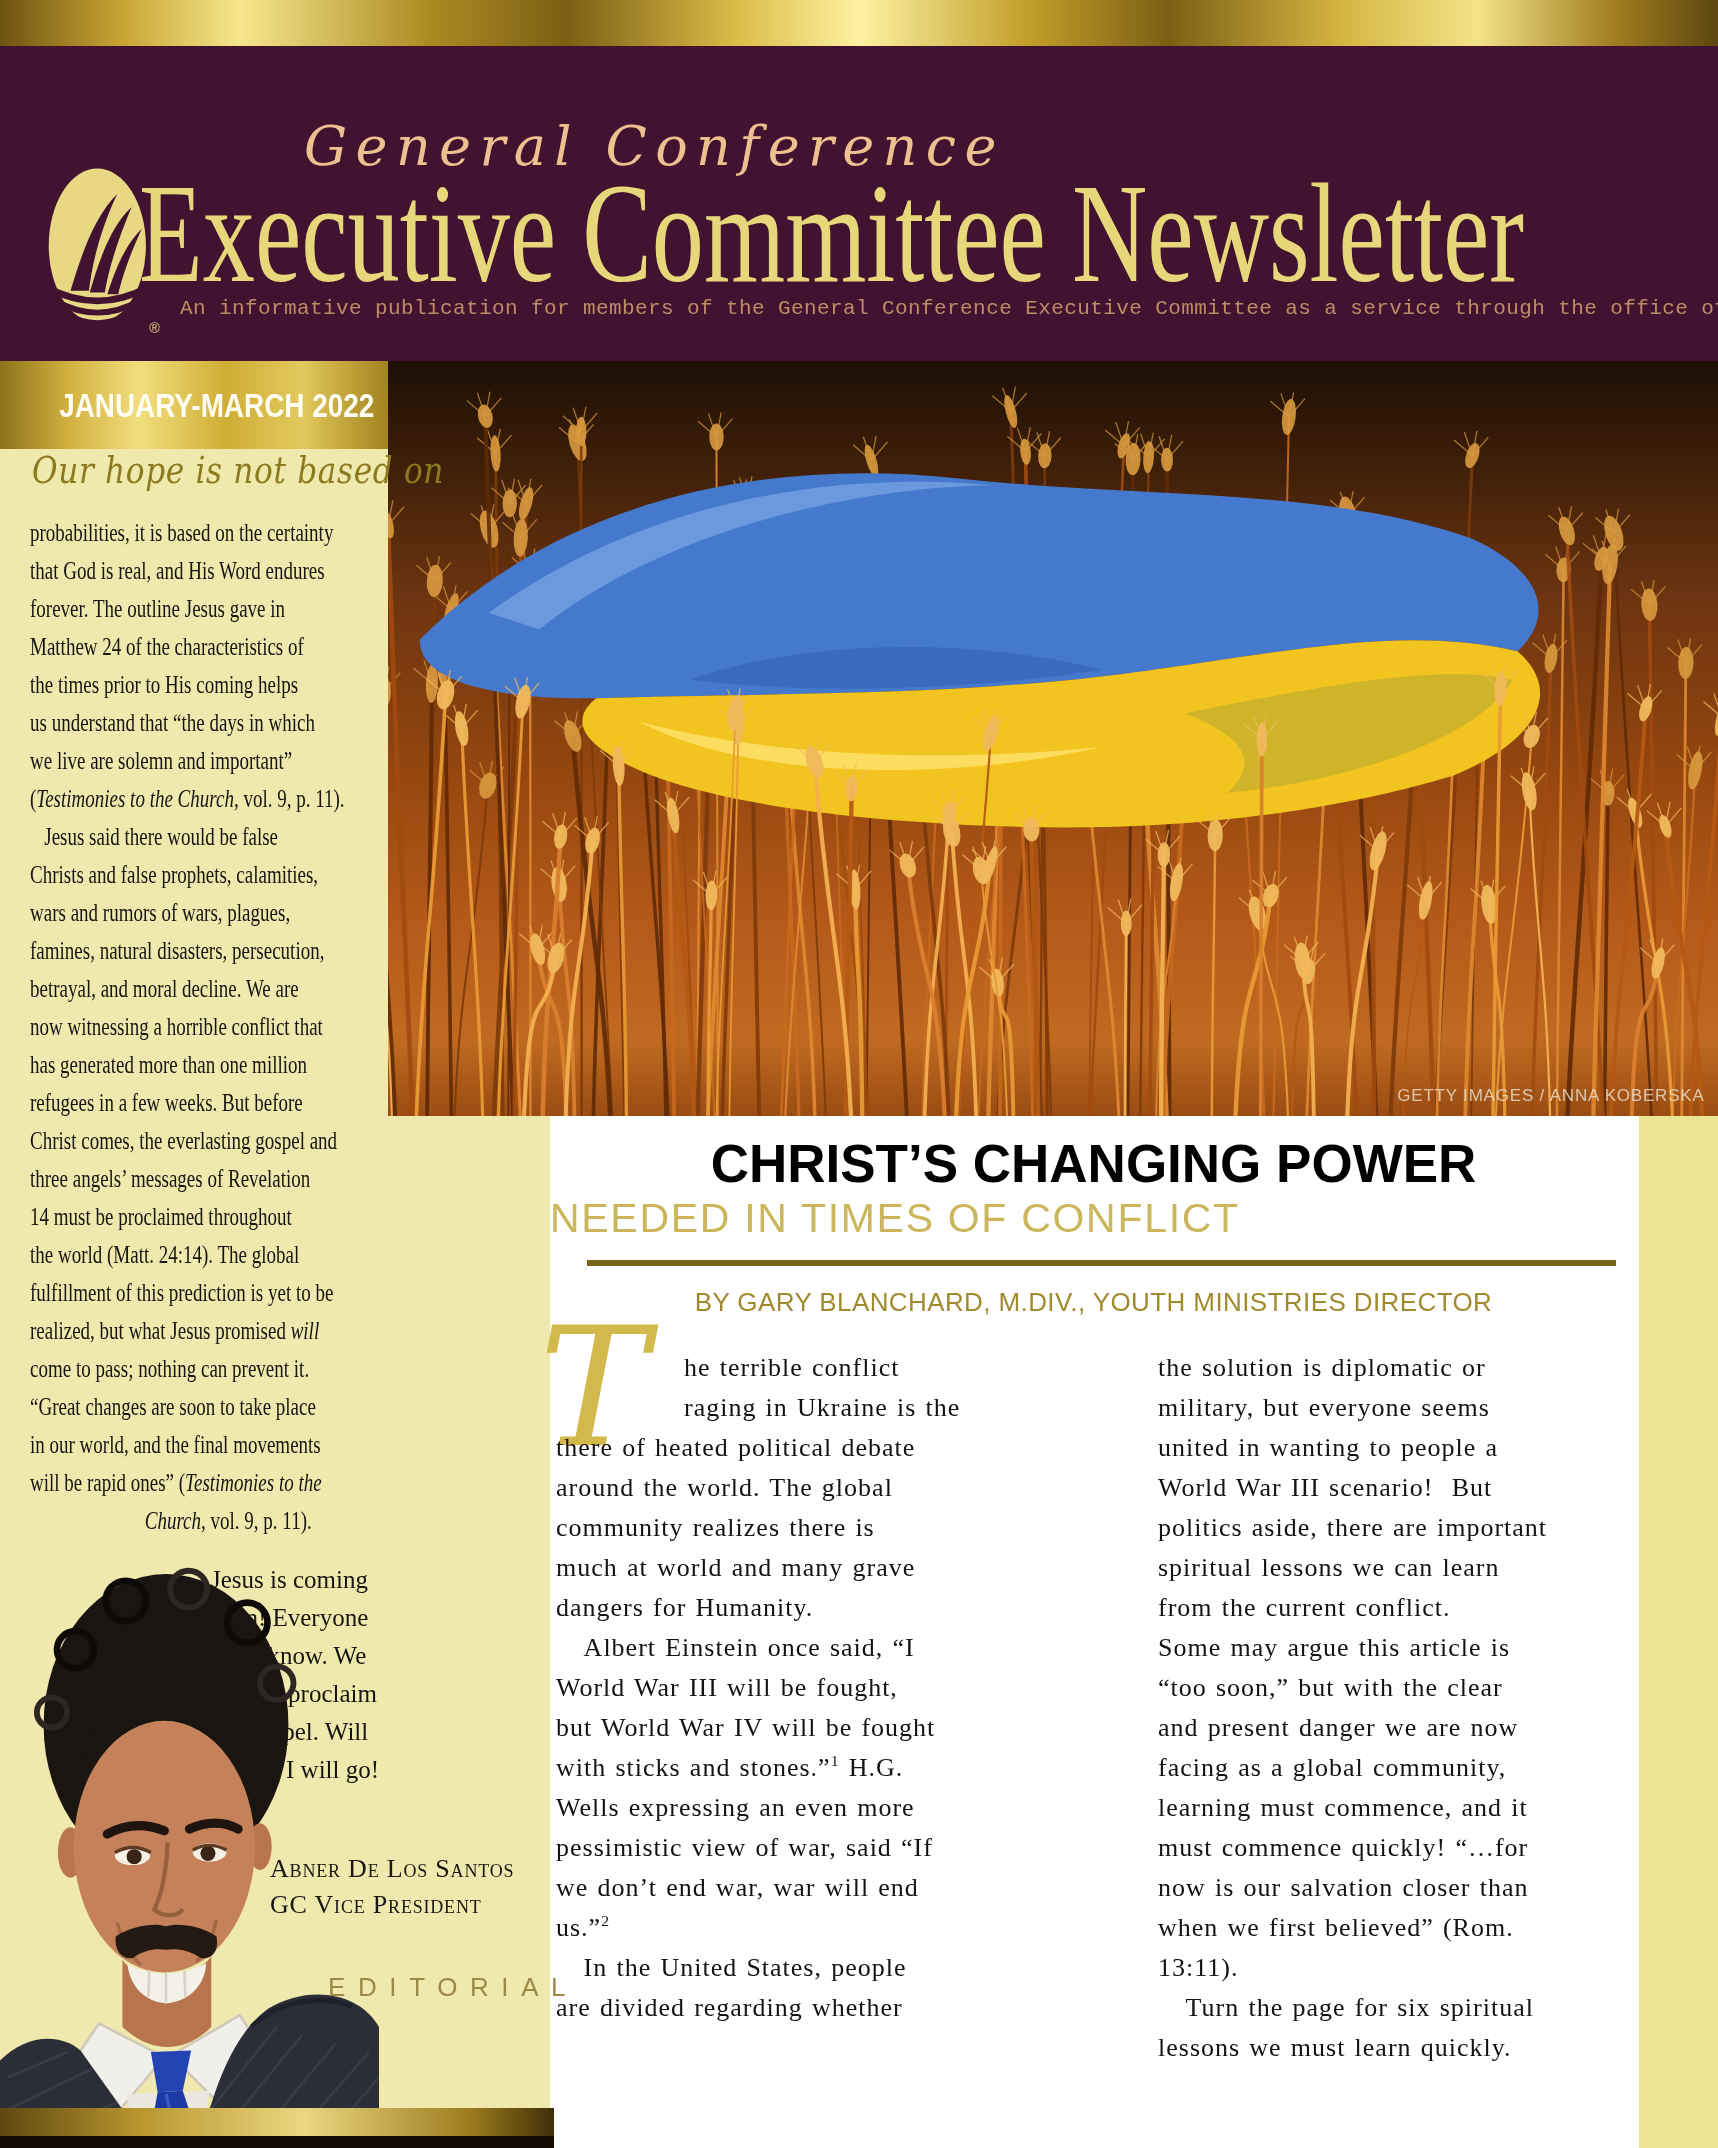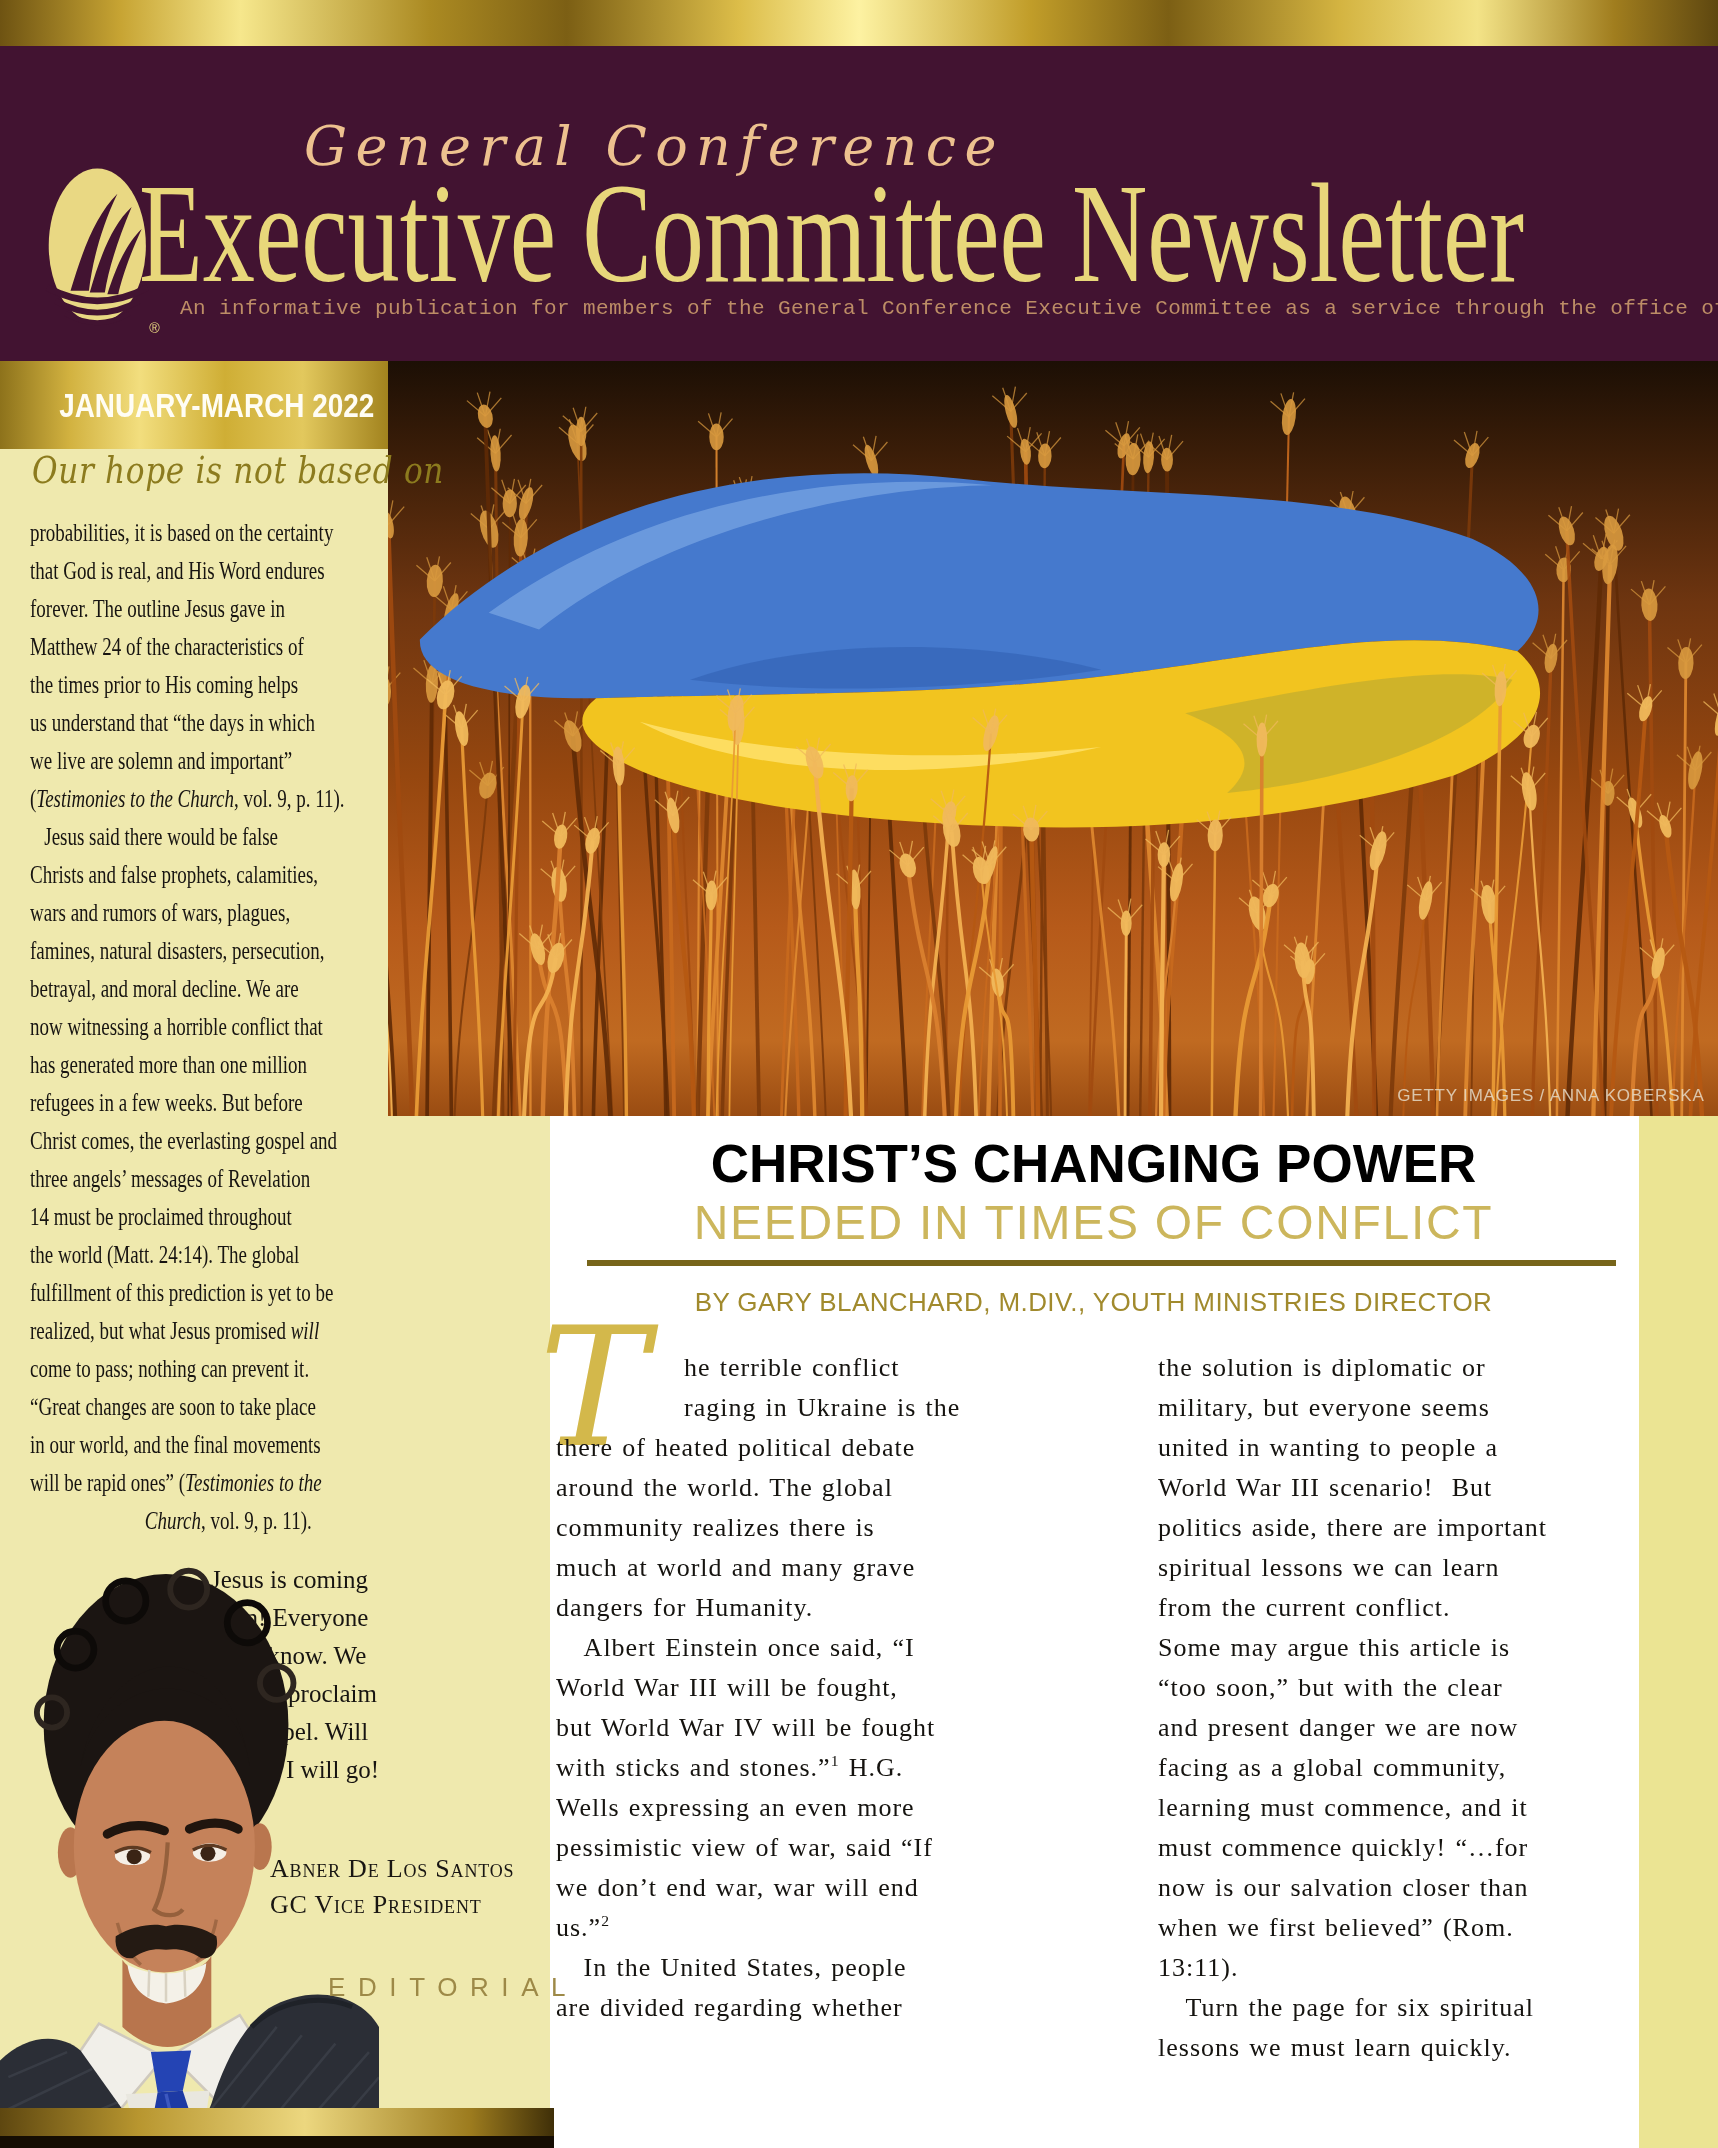--- a/index.html
+++ b/index.html
@@ -47,22 +47,22 @@
   .author-caption{position:absolute;left:270px;top:1851px;font-size:26px;line-height:36px;
     font-variant:small-caps;letter-spacing:0.8px;color:#191613;white-space:nowrap;}
   .editorial-label{position:absolute;left:310px;top:1972px;font-family:"Liberation Sans",sans-serif;
     font-size:26px;letter-spacing:12.6px;color:#9d8947;white-space:nowrap;margin-left:18px;}
   .portrait{position:absolute;left:0;top:1557px;width:379px;height:591px;}
 
   
   .right-strip{position:absolute;left:1639px;top:1116px;width:80px;height:1032px;background:#ebe493;}
   .article-title1{position:absolute;left:550px;top:1133px;width:1087px;text-align:center;
     font-family:"Liberation Sans",sans-serif;font-weight:700;font-size:53px;color:#000000;}
-  .article-title2{position:absolute;left:550px;top:1195px;width:1087px;text-align:center;
-    font-family:"Liberation Sans",sans-serif;font-weight:400;font-size:48px;color:#ccb65c;letter-spacing:1.7px;}
+  .article-title2{position:absolute;left:550px;top:1195px;width:1087px;text-align:left;
+    font-family:"Liberation Sans",sans-serif;font-weight:400;font-size:41px;color:#ccb65c;letter-spacing:1.7px;}
   .title-rule{position:absolute;left:587px;top:1260px;width:1029px;height:5.9px;background:#77651a;}
   .byline{position:absolute;left:550px;top:1287px;width:1087px;text-align:center;
     font-family:"Liberation Sans",sans-serif;font-size:26px;color:#a18a2d;letter-spacing:0.4px;}
   .dropcap{position:absolute;left:539px;top:1307px;font-style:italic;font-size:164px;line-height:1;
     color:#d3b84b;font-family:"DejaVu Serif",serif;}
   .col{position:absolute;top:1348px;font-size:26px;line-height:40px;letter-spacing:1px;
     word-spacing:1.7px;color:#15130f;}
   .col div{white-space:nowrap;}
   .col1{left:556px;width:554px;}
   .col2{left:1158px;width:482px;}

